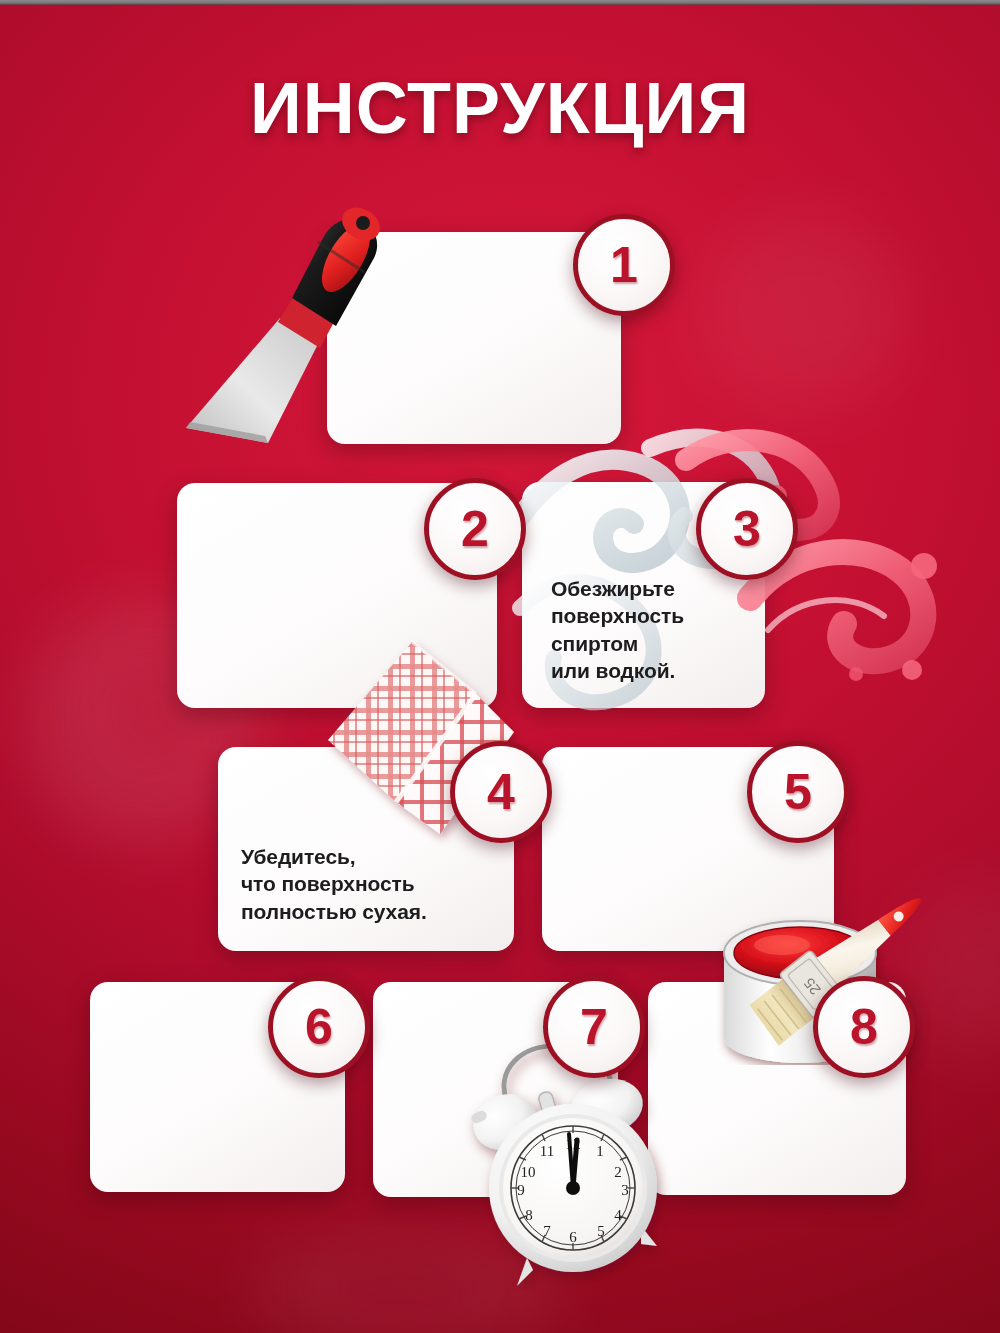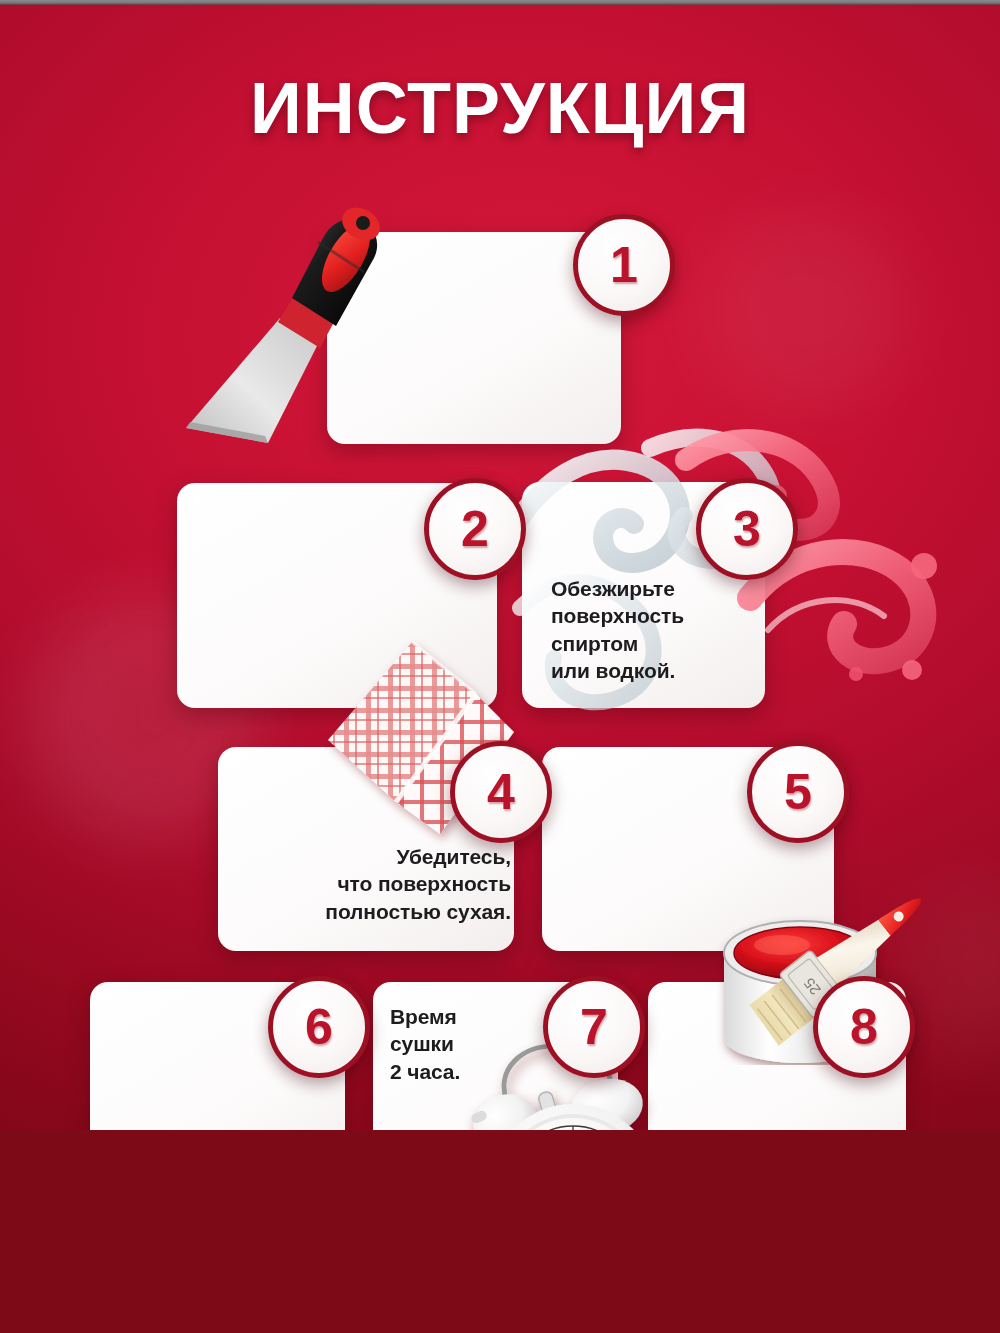--- a/index.html
+++ b/index.html
@@ -8,21 +8,21 @@
     padding: 0;
     background: #7c0a17;
   }
   body {
     font-family: "Liberation Sans", "DejaVu Sans", sans-serif;
   }
 
   .poster {
     position: relative;
     width: 1000px;
-    height: 1130px;
+    height: 1333px;
     overflow: hidden;
     background:
       radial-gradient(ellipse 120% 85% at 52% 30%, #d6183a 0%, #c41032 32%, #b00c2c 55%, #95091f 78%, #7b0616 100%);
   }
 
   
   .top-strip {
     position: absolute;
     top: 0; left: 0;
     width: 1000px;
@@ -248,21 +248,21 @@
 
       <path d="M28 120 L112 22 L176 74 L96 182 Z" fill="url(#plaid)"></path>
 
       <path d="M96 182 L176 74 L214 112 L140 214 Z" fill="url(#plaid2)"></path>
 
       <path d="M176 74 L96 182" stroke="#ffffff" stroke-width="5" opacity="0.85"></path>
       <path d="M112 22 L176 74" stroke="#ffffff" stroke-width="3" opacity="0.6"></path>
     </g>
   </svg>
 
-  <div class="card-text" style="left:241px; top:843px; width:270px; z-index:32;text-align:right;">Убедитесь,
+  <div class="card-text" style="left:241px; top:843px; width:270px; z-index:32;">Убедитесь,
 что поверхность
 полностью сухая.</div>
   <div class="badge" style="left:450px; top:741px;">
     <span>4</span>
   </div>
 
   <div class="card" style="left:542px; top:747px; width:292px; height:204px;"></div>
   <div class="card-text" style="left:569px; top:799px; width:260px;">При
 необходимости
 нанесите грунт.</div>
@@ -273,23 +273,20 @@
   <div class="card" style="left:90px; top:982px; width:255px; height:210px;"></div>
   <div class="card-text" style="left:117px; top:1060px; width:235px;">Хорошо
 перемешайте
 краску не менее
 30 секунд.</div>
   <div class="badge" style="left:268px; top:976px;">
     <span>6</span>
   </div>
 
   <div class="card" style="left:373px; top:982px; width:245px; height:215px;"></div>
-  <div class="card-text" style="left:390px; top:1003px; width:180px; z-index:33;">Время
-сушки
-2 часа.</div>
 
   <svg class="art clock" viewBox="0 0 220 260">
     <defs>
       <radialGradient id="clockBody" cx="38%" cy="32%" r="72%">
         <stop offset="0%" stop-color="#ffffff"></stop>
         <stop offset="62%" stop-color="#f2f2f2"></stop>
         <stop offset="100%" stop-color="#cfcfcf"></stop>
       </radialGradient>
       <radialGradient id="clockFace" cx="40%" cy="34%" r="70%">
         <stop offset="0%" stop-color="#ffffff"></stop>

